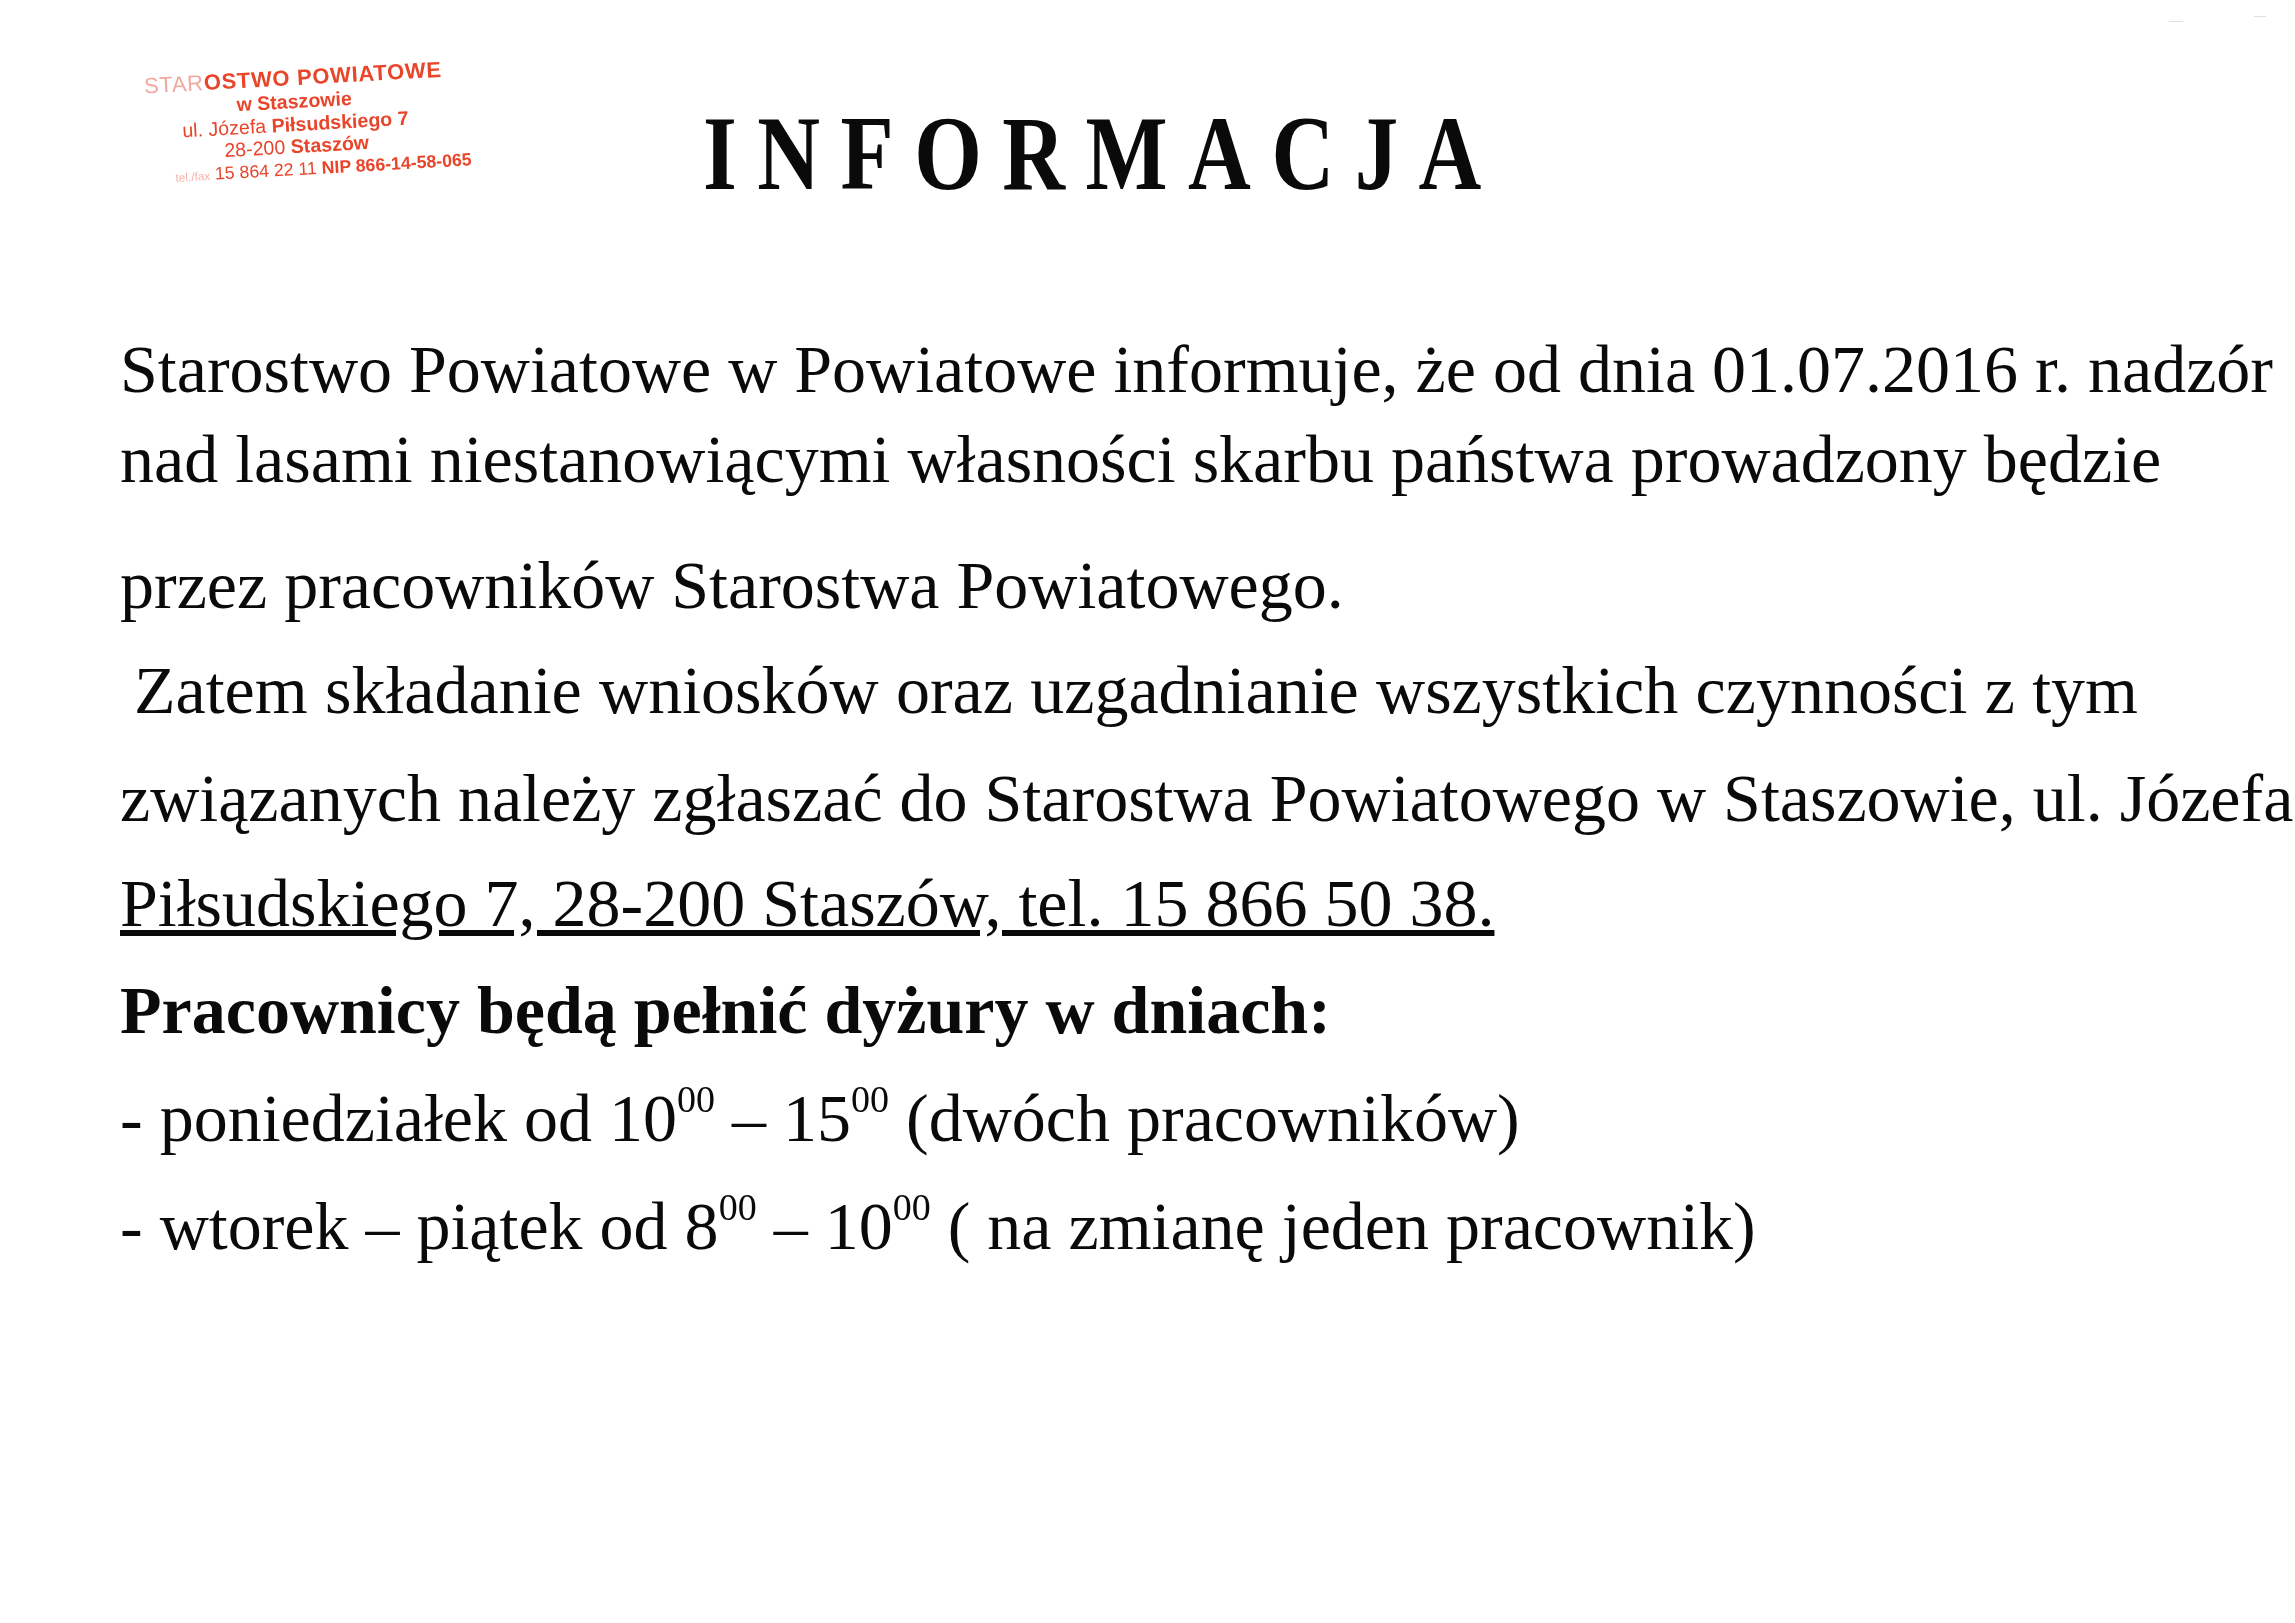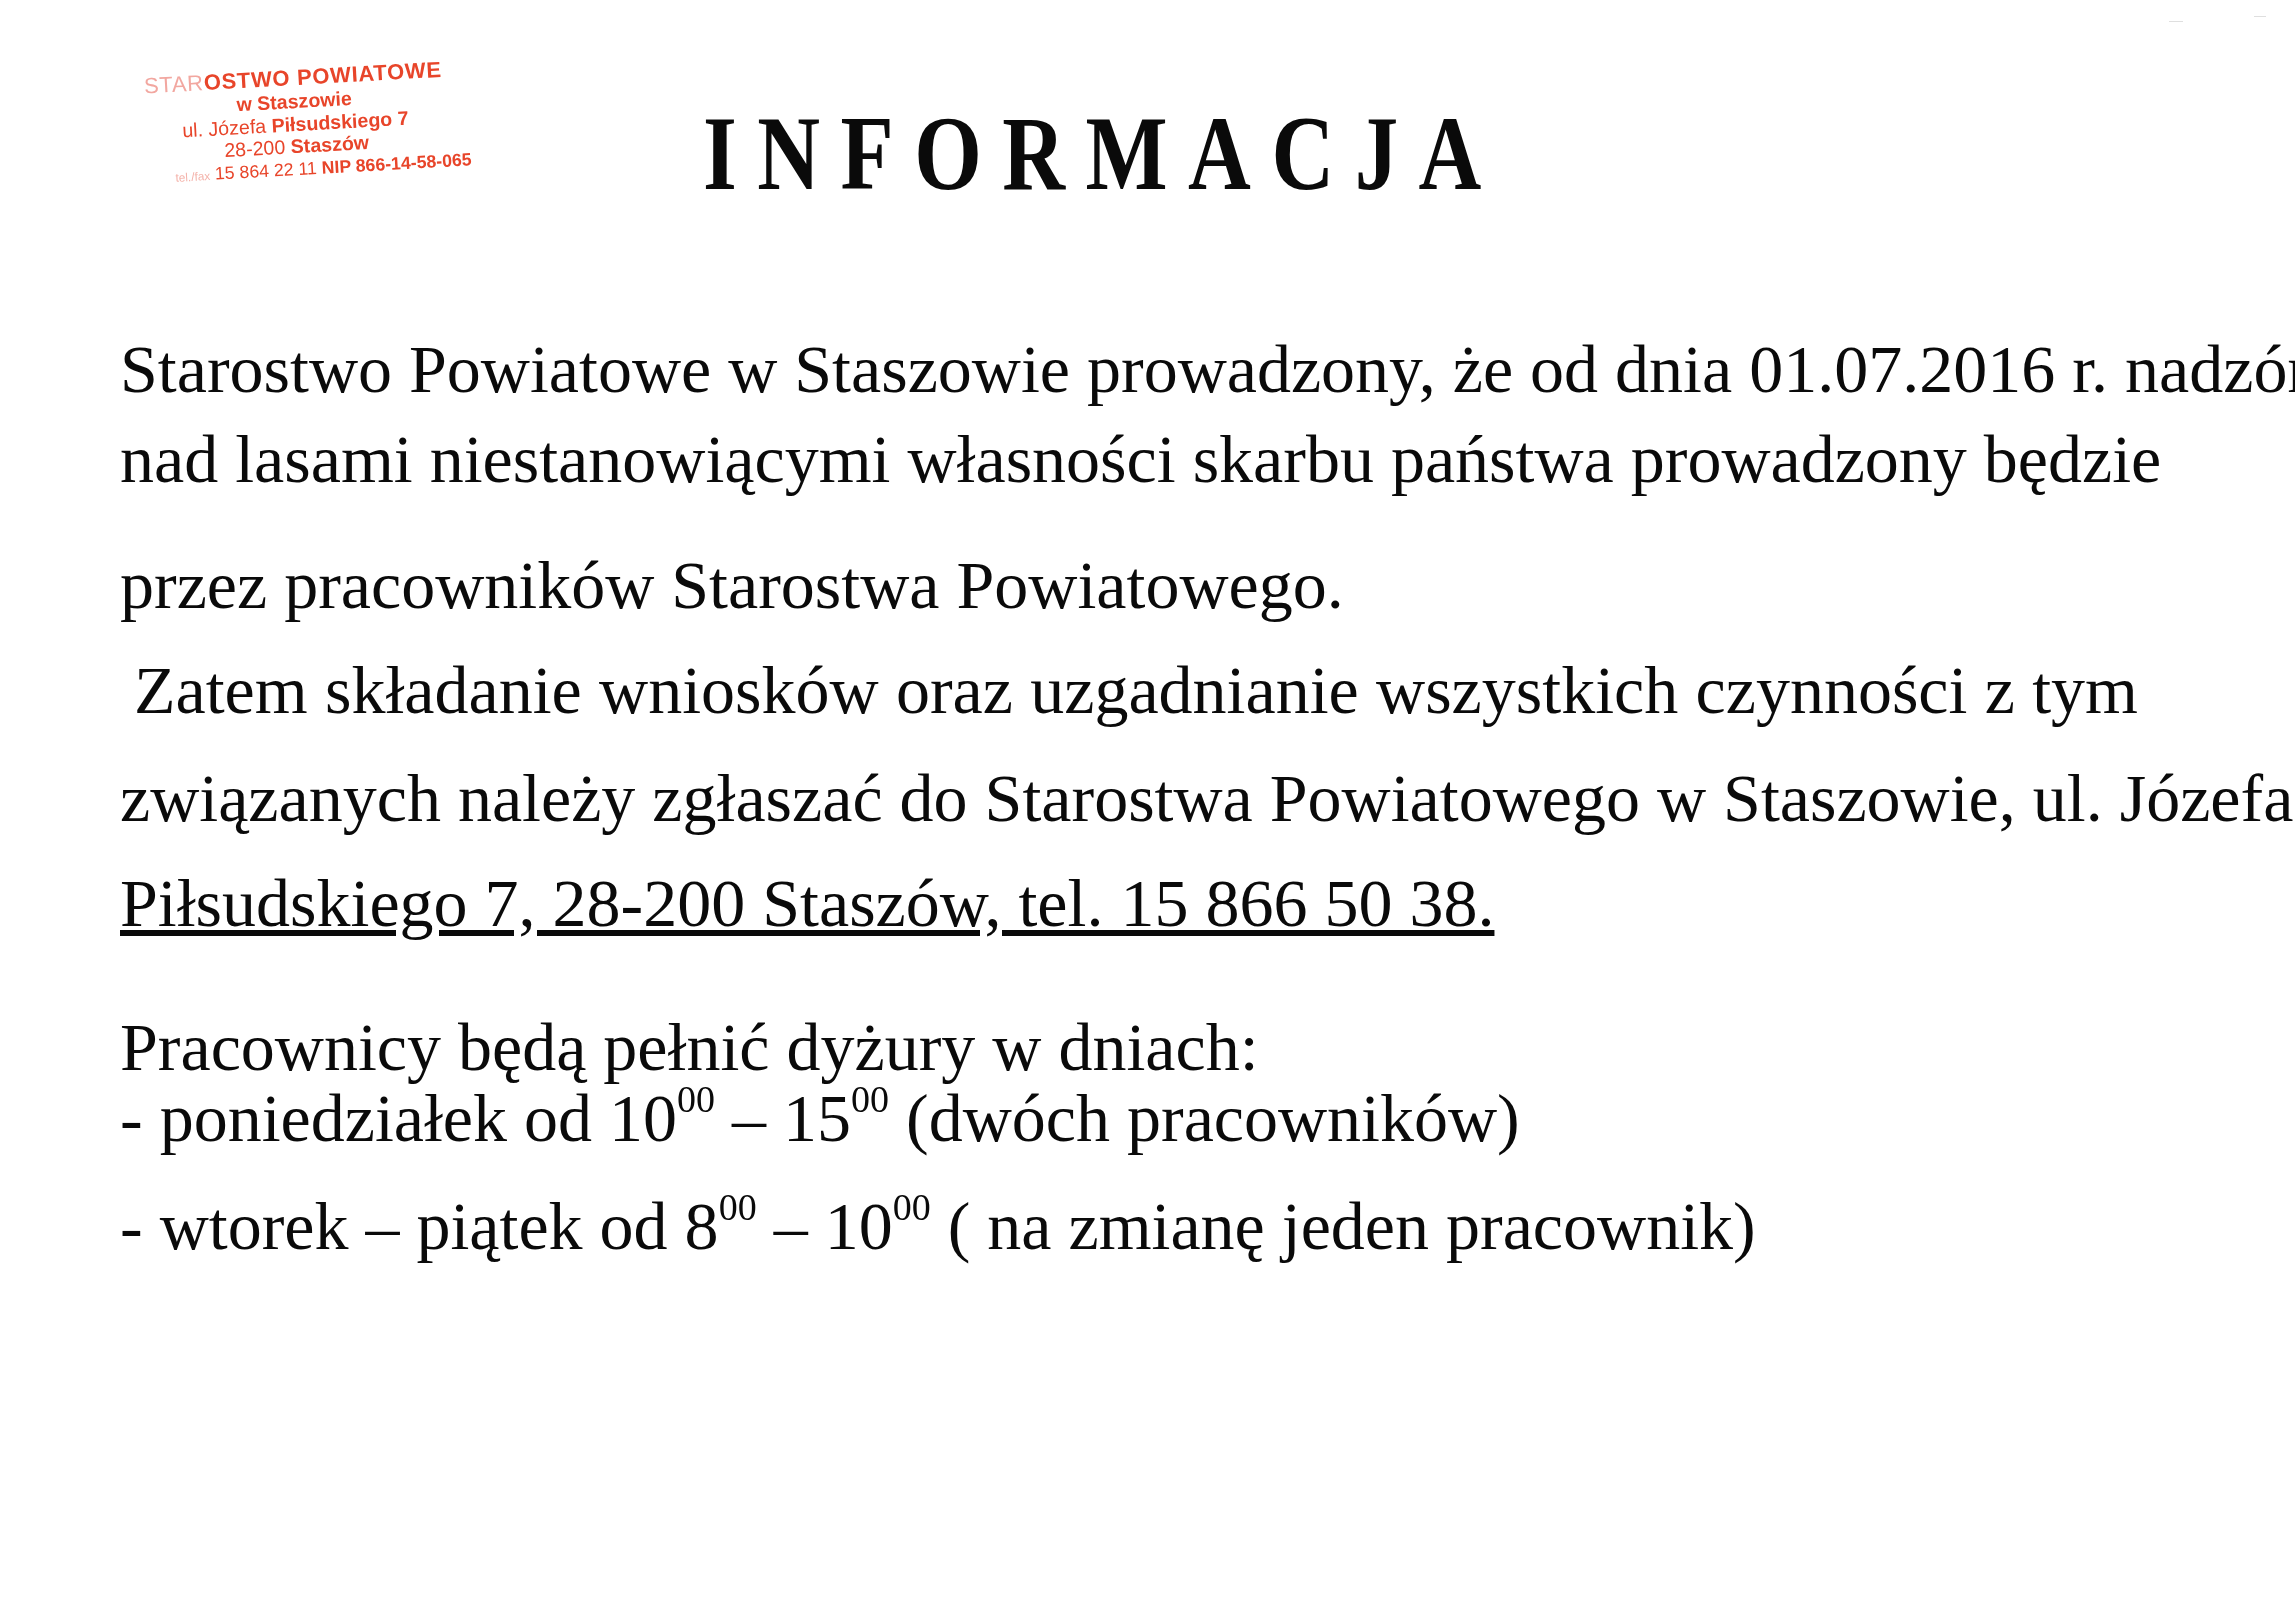--- a/index.html
+++ b/index.html
@@ -46,32 +46,32 @@
   <div class="s1"><span class="faint">STAR</span><span>OSTWO POWIATOWE</span></div>
   <div class="s2">w Staszowie</div>
   <div class="s3"><span>ul. Józefa </span><b>Piłsudskiego 7</b></div>
   <div class="s4"><span>28-200 </span><b>Staszów</b></div>
   <div class="s5"><span class="faint">tel./fax</span><span> 15 864 22 11 </span><b>NIP 866-14-58-065</b></div>
 </div>
 
 <div class="title">INFORMACJA</div>
 
 <div class="line" style="top:330px;">
-  <span class="inner"><span>Starostwo Powiatowe w Staszowie prowadzony, że od dnia </span><span class="b">01.07.2016 r. nadzór</span></span>
+  <span class="inner"><span>Starostwo Powiatowe w Powiatowe informuje, że od dnia </span><span class="b">01.07.2016 r. nadzór</span></span>
 </div>
 <div class="line b" style="top:420px;">nad lasami niestanowiącymi własności skarbu państwa prowadzony będzie</div>
 <div class="line ragged" style="top:546px;">
   <span class="b">przez pracowników Starostwa Powiatowego</span><span>.</span>
 </div>
 
 <div class="line" style="top:651px; left:134px; width:2004px;">Zatem składanie wniosków oraz uzgadnianie wszystkich czynności z tym</div>
 <div class="line" style="top:759px;">związanych należy zgłaszać do Starostwa Powiatowego w Staszowie, ul. Józefa</div>
 <div class="line ragged" style="top:864px;text-decoration:underline;">Piłsudskiego 7, 28-200 Staszów, tel. 15 866 50 38.</div>
 
-<div class="line ragged" style="top:1008px;">Pracownicy będą pełnić dyżury w dniach:</div>
+<div class="line ragged" style="top:971px;font-weight:bold;">Pracownicy będą pełnić dyżury w dniach:</div>
 
 <div class="line ragged" style="top:1079px;">
   <span>- poniedziałek od 10</span><sup>00</sup><span> – 15</span><sup>00</sup><span> (dwóch pracowników)</span>
 </div>
 
 <div class="line ragged" style="top:1187px;">
   <span>- wtorek – piątek od 8</span><sup>00</sup><span> – 10</span><sup>00</sup><span> ( na zmianę jeden pracownik)</span>
 </div>
 
 <div class="artifact" style="left:2169px; top:21px; width:14.4px;"></div>

